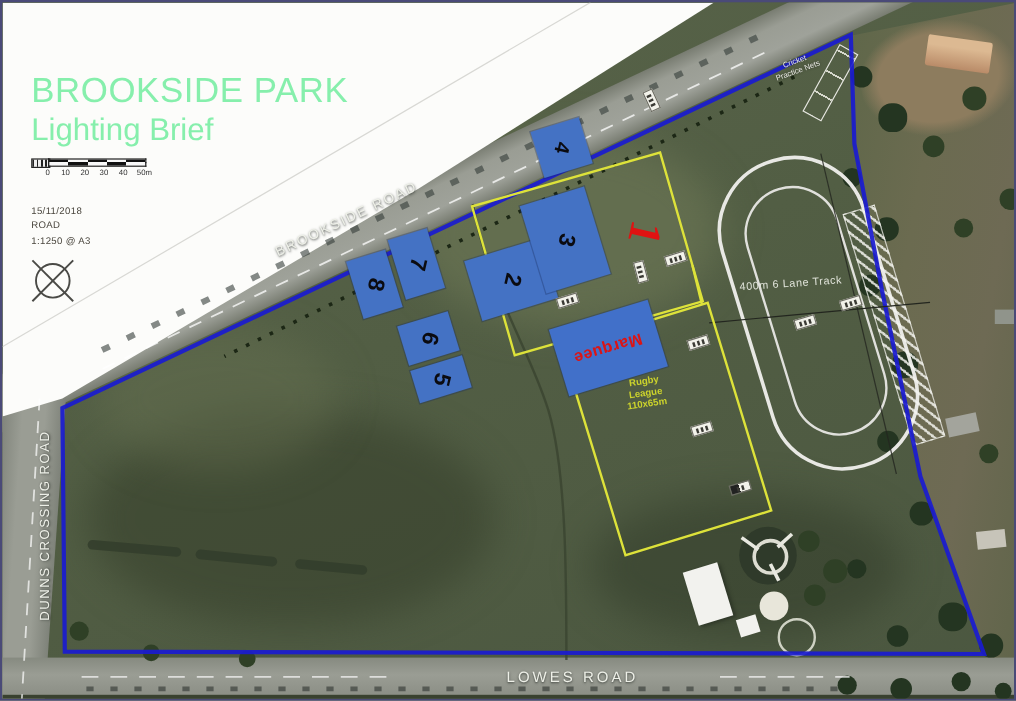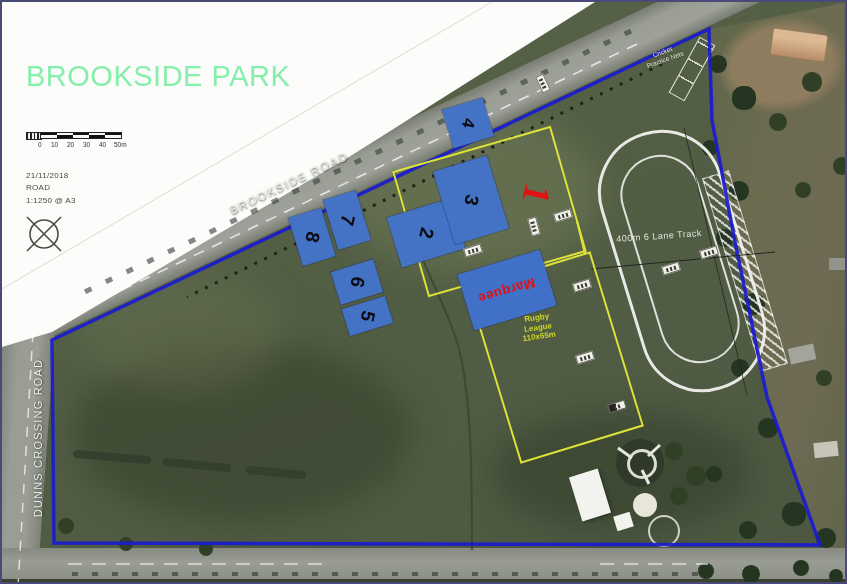--- a/index.html
+++ b/index.html
@@ -150,49 +150,51 @@
       <i></i>
     </div>
   <div class="chip" style="left:532px;top:77px;transform:rotate(65deg);">
       <i></i>
       <i></i>
       <i></i>
     </div>
 
   <div class="roadlbl" style="left:187px;top:175px;width:200px;transform:rotate(-25.5deg);font-size:11.5px;letter-spacing:1.8px;">BROOKSIDE ROAD</div>
   <div class="roadlbl" style="left:-59px;top:430px;width:190px;transform:rotate(-90deg);font-size:11px;letter-spacing:1.2px;">DUNNS CROSSING ROAD</div>
+  <div class="roadlbl" style="left:345px;top:555px;width:260px;font-size:12.5px;letter-spacing:2.5px;">LOWES ROAD</div>
   <div class="roadlbl" style="left:587px;top:229px;width:140px;transform:rotate(-4deg);font-size:9px;letter-spacing:.5px;text-shadow:none;color:#dfe2d8;">400m 6 Lane Track</div>
   <div class="abs" style="left:501px;top:311px;width:70px;transform:rotate(-8deg);font-size:8px;line-height:1.2;color:#ccd32c;text-align:center;font-weight:600;">
     <div>Rugby</div>
     <div>League</div>
     <div>110x65m</div>
   </div>
   <div class="abs" style="left:630px;top:46px;width:64px;transform:rotate(-20deg);font-size:6.5px;line-height:1.3;color:#e8e8e2;text-align:center;text-shadow:0 0 2px rgba(40,45,40,.8);">
     <div>Cricket</div>
     <div>Practice Nets</div>
   </div>
 
   <div class="abs" style="left:24px;top:20px;color:#86efac;margin-top:38px;">
     <div style="font-size:29px;letter-spacing:.5px;">BROOKSIDE PARK</div>
+    <div style="font-size:26px;">Lighting Brief</div>
   </div>
 
   <div class="abs" style="left:24px;top:130px;width:104px;height:20px;">
     <div style="position:absolute;left:0;top:0;width:14px;height:6px;background:repeating-linear-gradient(90deg,#222 0 1.5px,#eee 1.5px 3.5px);border:0.5px solid #222;"></div>
     <div style="position:absolute;left:14px;top:0;width:80px;height:3px;border:0.5px solid #222;border-bottom:none;background:repeating-linear-gradient(90deg,#111 0 16px,#f8f8f8 16px 32px);"></div>
     <div style="position:absolute;left:14px;top:3px;width:80px;height:3px;border:0.5px solid #222;border-top:none;background:repeating-linear-gradient(90deg,#f8f8f8 0 16px,#111 16px 32px);"></div>
     <span class="ticklbl" style="left:12px;">0</span>
     <span class="ticklbl" style="left:25px;">10</span>
     <span class="ticklbl" style="left:41px;">20</span>
     <span class="ticklbl" style="left:57px;">30</span>
     <span class="ticklbl" style="left:73px;">40</span>
     <span class="ticklbl" style="left:88px;">50m</span>
   </div>
 
   <div class="abs" style="left:24px;top:168px;">
-    <div class="metaline">21/11/2018</div>
+    <div class="metaline">15/11/2018</div>
     <div class="metaline">ROAD</div>
     <div class="metaline">1:1250 @ A3</div>
   </div>
 
   <svg width="48" height="48" viewBox="0 0 48 48" style="left:18px;top:208px;">
     <circle cx="24" cy="24" r="14" stroke="#4a4a46" stroke-width="1.6" fill="none"></circle>
     <line x1="7" y1="7" x2="41" y2="41" stroke="#4a4a46" stroke-width="1.6"></line>
     <line x1="41" y1="7" x2="7" y2="41" stroke="#4a4a46" stroke-width="1.6"></line>
   </svg>
 

